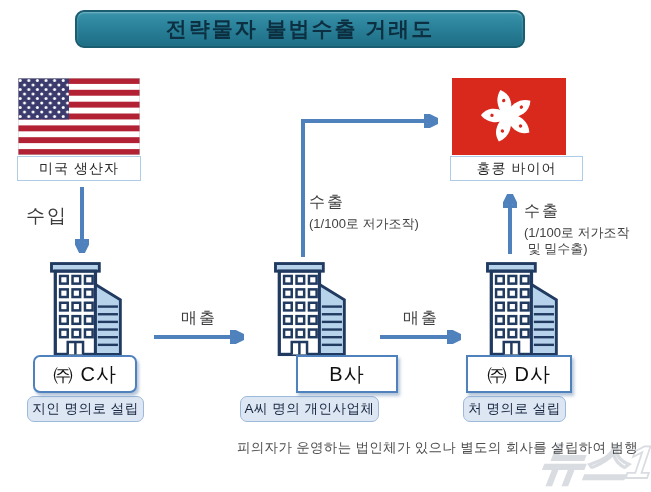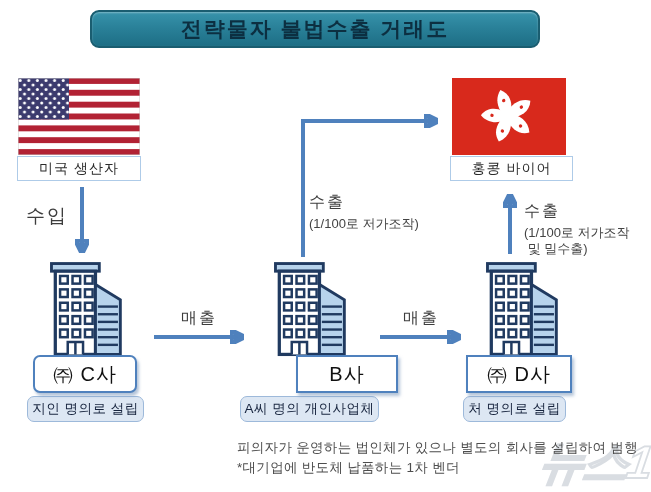--- a/index.html
+++ b/index.html
@@ -8,21 +8,21 @@
     font-family:"Liberation Sans","DejaVu Sans",sans-serif;color:#222;
   }
   
   .title-banner{
     position:absolute;left:75px;top:10px;width:450px;height:38px;
     border-radius:9px;box-sizing:border-box;
     background:linear-gradient(180deg,#3793ab 0%,#2a8199 45%,#1d6e85 100%);
     border:2px solid #1a5d70;
     box-shadow:inset 0 1px 2px rgba(255,255,255,.35);
     display:flex;align-items:center;justify-content:center;
-    font-size:21px;font-weight:bold;letter-spacing:2px;color:#0c2f41;margin-left:15px;
+    font-size:21px;font-weight:bold;letter-spacing:2px;color:#0c2f41;
   }
   
   .flag{position:absolute;display:block;}
   .flag-label{
     position:absolute;height:25px;box-sizing:border-box;background:#fff;
     border:1px solid #aecbe8;display:flex;align-items:center;justify-content:center;
     font-size:14px;color:#2b2b2b;letter-spacing:1px;z-index:2;
   }
   
   .building{position:absolute;width:88px;height:97px;z-index:1;}
@@ -110,21 +110,21 @@
       <g transform="rotate(216)">
         <path d="M0,2 C-8,-4 -11,-18 -2,-27 C9,-20 7,-6 0,2 Z" fill="#fff"></path>
         <circle cx="-1" cy="-16" r="1.7" fill="#d8291c"></circle>
       </g>
       <g transform="rotate(288)">
         <path d="M0,2 C-8,-4 -11,-18 -2,-27 C9,-20 7,-6 0,2 Z" fill="#fff"></path>
         <circle cx="-1" cy="-16" r="1.7" fill="#d8291c"></circle>
       </g>
     </g>
   </svg>
-  <div class="flag-label" style="left:450px;top:156px;width:123px;">홍콩 바이어</div>
+  <div class="flag-label" style="left:450px;top:156px;width:133px;">홍콩 바이어</div>
 
   <svg class="arrows" width="651" height="492" viewBox="0 0 651 492">
     <defs>
       <marker id="ah" viewBox="0 0 10 10" refX="6.5" refY="5" markerWidth="3.4" markerHeight="3.4" orient="auto-start-reverse">
         <path d="M0,0 L10,5 L0,10 z" fill="#4f81bd" stroke="none"></path>
       </marker>
     </defs>
     <path d="M82,187 L82,248" marker-end="url(#ah)"></path>
     <path d="M154,337 L239,337" marker-end="url(#ah)"></path>
     <path d="M380,337 L456,337" marker-end="url(#ah)"></path>
@@ -246,18 +246,17 @@
         <rect x="47" y="72" width="8" height="8"></rect>
     </g>
     <path d="M29,98 L29,85 L45,85 L45,98" fill="#ffffff" stroke="#203a60" stroke-width="2.6"></path>
     <path d="M37,85 L37,98" stroke="#203a60" stroke-width="2.6"></path>
   </svg>
   <div class="name-box" style="left:466px;top:355px;width:106px;">㈜ D사</div>
   <div class="note-box" style="left:463px;top:396px;width:103px;">처 명의로 설립</div>
 
   <div class="footnote">
     <div>피의자가 운영하는 법인체가 있으나 별도의 회사를 설립하여 범행</div>
-    <div>*대기업에 반도체 납품하는 1차 벤더</div>
   </div>
 
   <div class="watermark">뉴스1</div>
 
 </div>
 
 </body></html>

